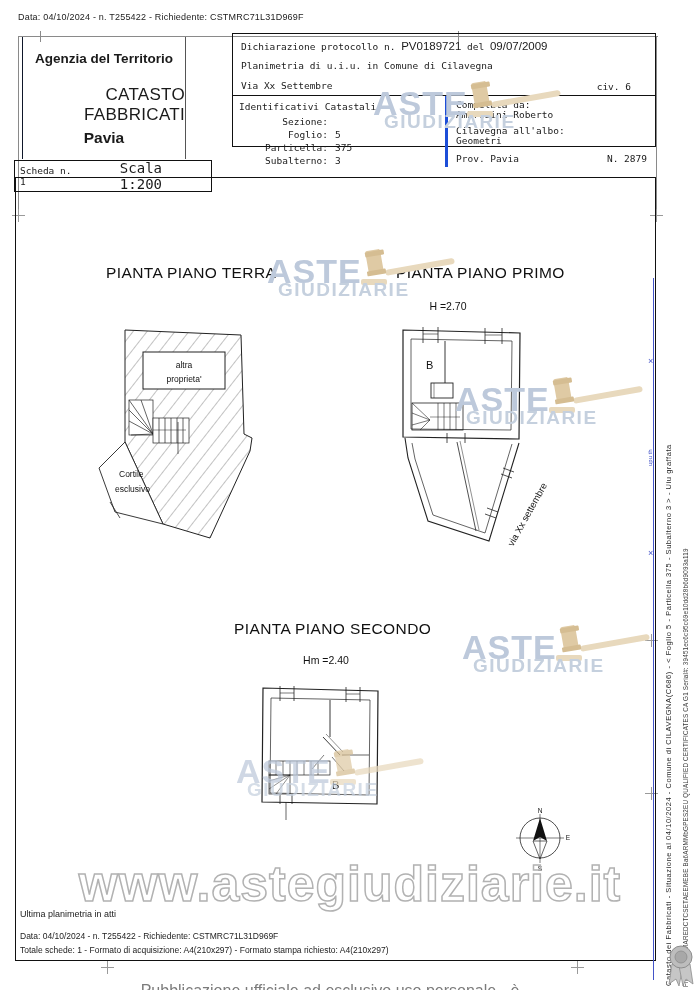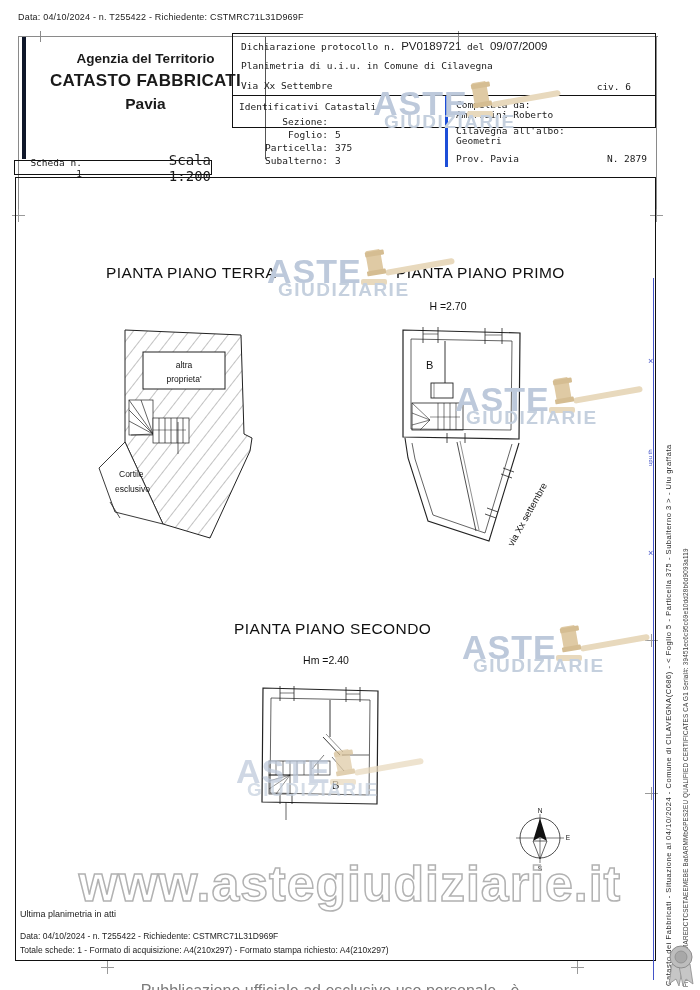--- a/index.html
+++ b/index.html
@@ -9,33 +9,33 @@
   .mono{font-family:"DejaVu Sans Mono","Liberation Mono",monospace;}
 
   
   .top-line{left:18px;top:12px;font-size:9px;color:#222;letter-spacing:.2px;z-index:2;}
 
   
   .rule{background:#8a8a8a;z-index:1;}
   .mark{background:#8a8a8a;z-index:1;}
 
   
-  .agency-box{left:22px;top:37px;width:244px;height:122px;border-left:4px solid #0f172a;
+  .agency-box{left:22px;top:37px;width:164px;height:122px;border-left:1px solid #0f172a;
       border-right:1px solid #555;text-align:center;z-index:2;padding-top:12px;box-sizing:border-box;}
   .agency-box .l1{font-size:13.5px;font-weight:bold;margin-top:2px;}
-  .agency-box .l2{font-size:17px;font-weight:bold;margin-top:5px;letter-spacing:.3px;}
+  .agency-box .l2{font-size:17px;font-weight:normal;margin-top:19px;letter-spacing:.3px;text-align:right;}
   .agency-box .l3{font-size:13.5px;font-weight:bold;margin-top:5px;}
   .agency-box .l4{font-size:15.5px;font-weight:bold;margin-top:4px;}
 
-  .scheda-box{left:14px;top:160px;width:198px;height:15px;border:1.5px solid #111;
-      display:flex;align-items:center;z-index:2;box-sizing:border-box;background:transparent;text-align:right;}
+  .scheda-box{left:14px;top:160px;width:198px;height:32px;border:1.5px solid #111;
+      display:flex;align-items:center;z-index:2;box-sizing:border-box;background:transparent;}
   .scheda-box .s1{font-size:9.5px;margin-left:5px;}
   .scheda-box .s2{font-size:14px;margin-left:38px;}
 
-  .decl-box{left:232px;top:33px;width:424px;height:95px;border:1px solid #111;z-index:2;box-sizing:border-box;}
+  .decl-box{left:232px;top:33px;width:424px;height:114px;border:1px solid #111;z-index:2;box-sizing:border-box;}
   .decl-top{position:absolute;left:0;top:0;width:100%;height:62px;border-bottom:1px solid #111;box-sizing:border-box;}
   .decl-row{position:absolute;left:8px;font-size:9.5px;white-space:nowrap;}
   .proto-big{font-family:"Liberation Sans",sans-serif;font-size:11.5px;}
   .civ{position:absolute;right:24px;top:47px;font-size:9.5px;}
   .ident-col{position:absolute;left:0;top:62px;width:215px;height:71px;border-right:3px solid #1d4ed8;box-sizing:border-box;}
   .ident-title{position:absolute;left:6px;top:5px;font-size:9.5px;}
   .ident-grid{position:absolute;left:0;top:19px;width:210px;}
   .ident-row{display:flex;font-size:9.5px;line-height:13px;}
   .ident-row .lab{width:95px;text-align:right;}
   .ident-row .val{margin-left:7px;}

